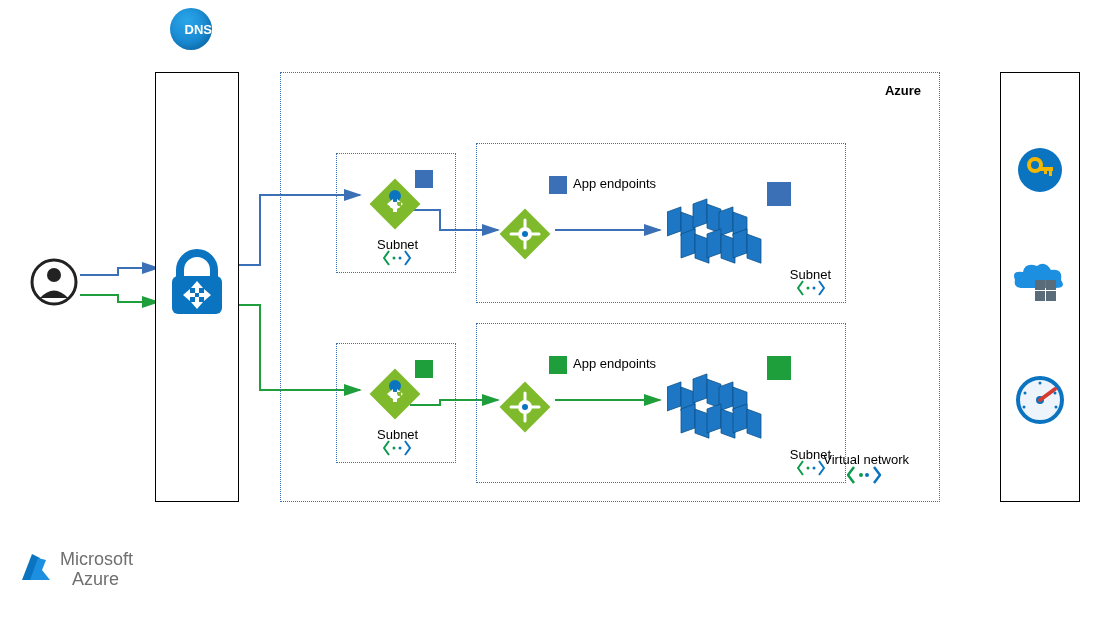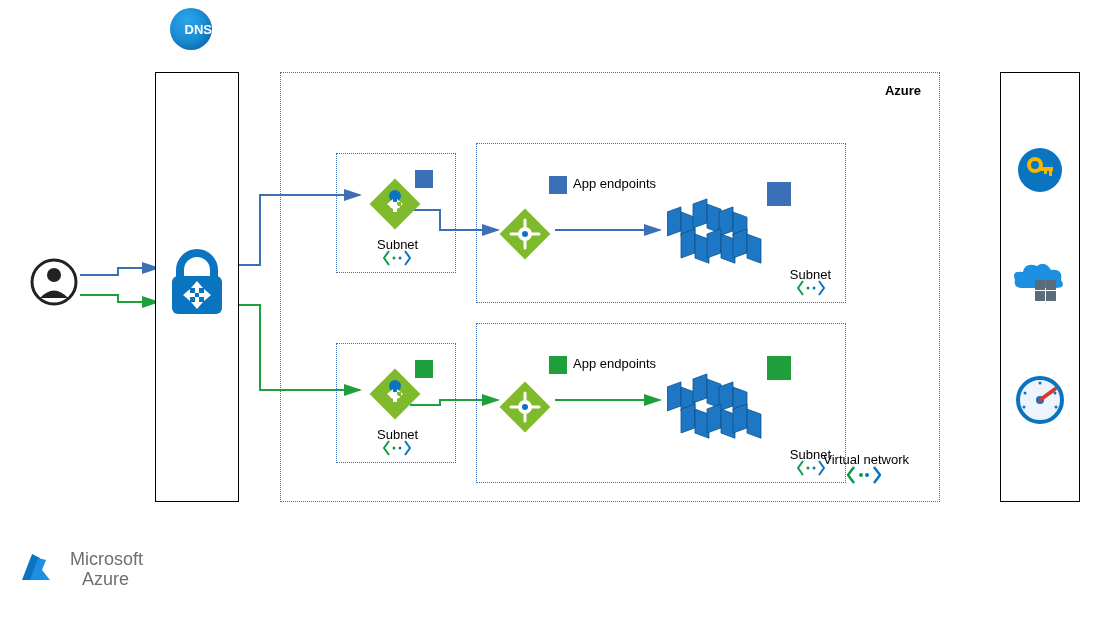--- a/index.html
+++ b/index.html
@@ -327,21 +327,21 @@
             <circle cx="10" cy="18" r="1.5"></circle>
             <circle cx="40" cy="18" r="1.5"></circle>
             <circle cx="9" cy="32" r="1.5"></circle>
             <circle cx="41" cy="32" r="1.5"></circle>
           </g>
       </svg>
     </div>
   </div>
 </div>
 
-<div class="abs" style="left:18px; top:550px; display:flex; align-items:center; gap:16px;">
+<div class="abs" style="left:18px; top:550px; display:flex; align-items:center; gap:6px;">
   <div>
     <svg width="36" height="36" viewBox="0 0 36 36">
       <path d="M14 4 L4 30 L14 30 L22 8 Z" fill="#0b74c1"></path>
       <path d="M20 8 L12 30 L32 30 L24 20 L28 10 Z" fill="#1d8fe0"></path>
     </svg>
   </div>
   <div class="brand-text">
     <div>Microsoft</div>
     <div style="margin-left:12px;">Azure</div>
   </div>

